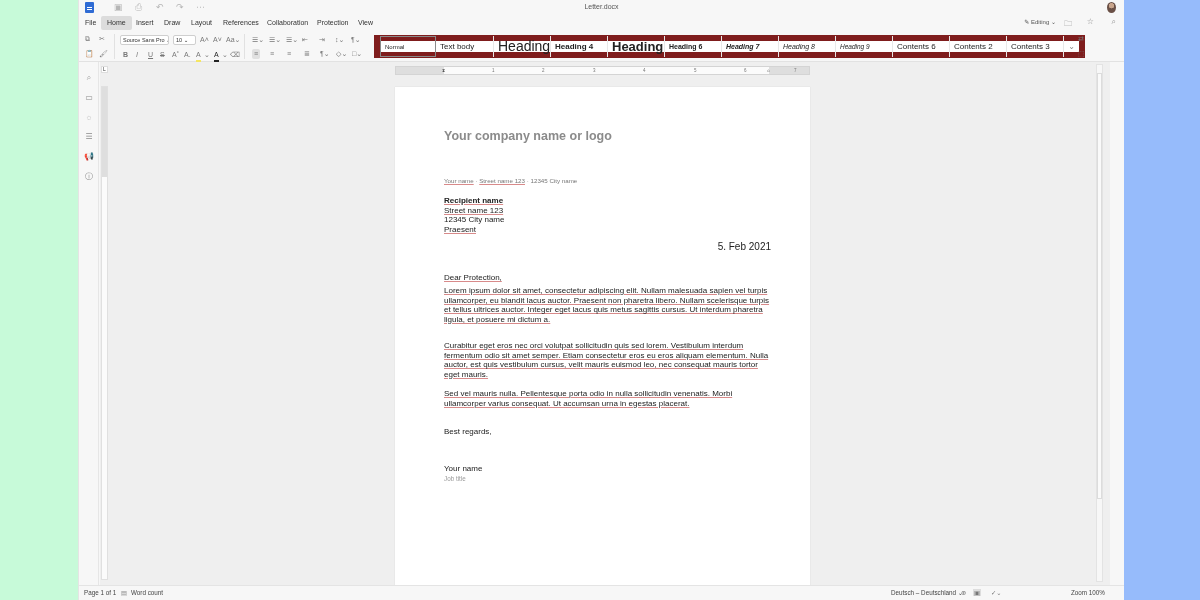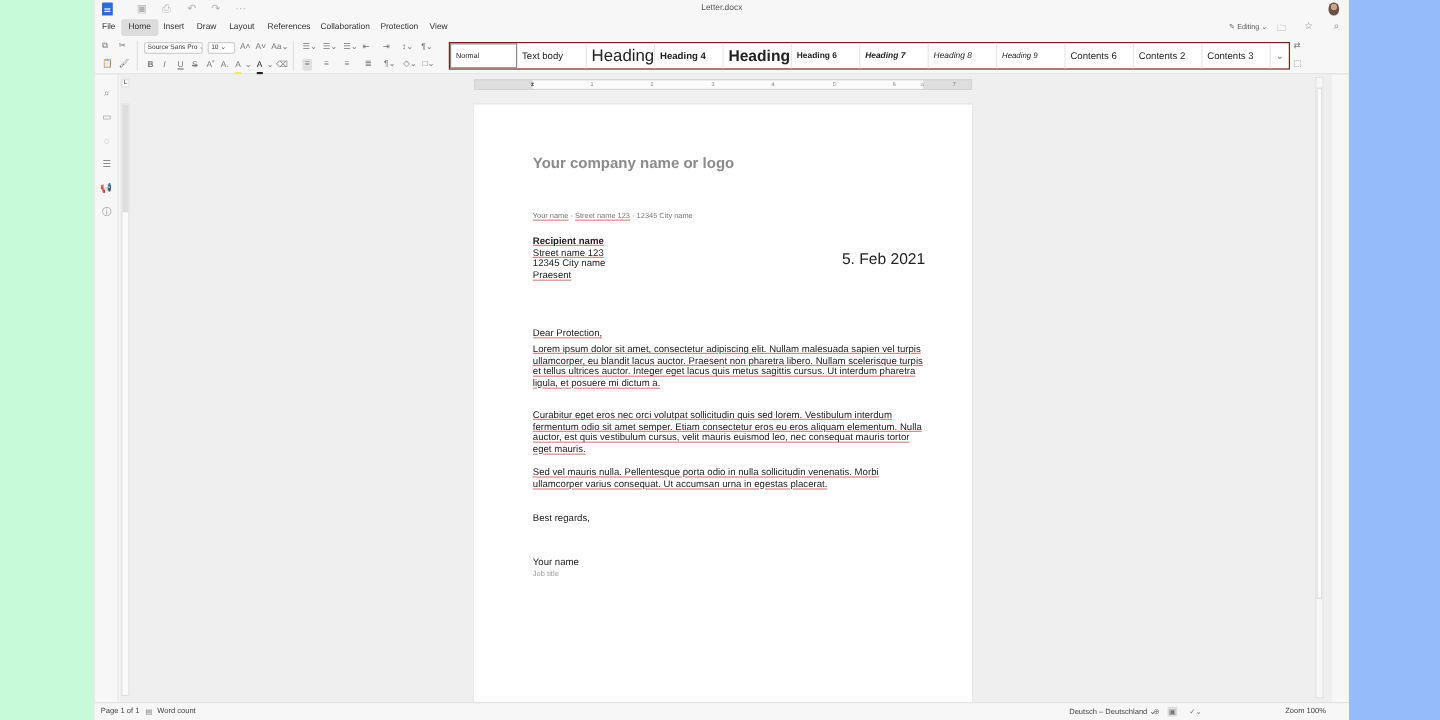--- a/index.html
+++ b/index.html
@@ -29,21 +29,21 @@
   .right-tools { position: absolute; right: 0; top: 15px; height: 16px; }
   .editing { position: absolute; right: 68px; top: 3px; font-size: 6px; color: #555; white-space: nowrap; }
   .rt-icon { position: absolute; top: 2px; font-size: 8px; color: #8a8a8a; }
   
   .toolbar { position: absolute; left: 0; top: 31px; width: 100%; height: 31px; border-bottom: 1px solid #e2e2e2; }
   .tb { position: absolute; font-size: 7px; color: #777; line-height: 10px; }
   .tb-sep { position: absolute; top: 3px; width: 1px; height: 25px; background: #e1e1e1; }
   .font-select { position: absolute; left: 41px; top: 4px; width: 49px; height: 10px; border: 1px solid #cfcfcf; border-radius: 2px; font-size: 5.5px; line-height: 8px; padding-left: 2px; color: #333; background: #fff; white-space: nowrap; overflow: hidden; }
   .size-select { position: absolute; left: 94px; top: 4px; width: 23px; height: 10px; border: 1px solid #cfcfcf; border-radius: 2px; font-size: 5.5px; line-height: 8px; padding-left: 2px; color: #333; background: #fff; }
   .align-active { background: #e0e0e0; border-radius: 2px; }
-  .styles { position: absolute; left: 295px; top: 4px; height: 23px; display: flex; background: #fff; border: 1px solid #7f1d1d; }
+  .styles { position: absolute; left: 295px; top: 4px; height: 23px; display: flex; background: #fff; border: 6px solid #7f1d1d; align-items: center; }
   .style { height: 21px; border-right: 1px solid #e8e8e8; font-size: 8px; color: #222; line-height: 21px; padding-left: 4px; white-space: nowrap; overflow: hidden; }
   .style.sel { border: 1px solid #8a8a8a; }
   .styles-more { width: 15px; height: 21px; text-align: center; line-height: 21px; font-size: 8px; color: #888; }
   
   .sidebar { position: absolute; left: 0; top: 62px; width: 20px; height: 523px; border-right: 1px solid #e6e6e6; }
   .sb-icon { position: absolute; left: 5px; width: 10px; height: 10px; font-size: 8px; line-height: 10px; color: #8c8c8c; text-align: center; }
   
   .docarea { position: absolute; left: 21px; top: 62px; width: 1010px; height: 523px; background: #efefef; }
   .tab-stop { position: absolute; left: 1px; top: 4px; width: 7px; height: 7px; background: #fff; border: 1px solid #ddd; font-size: 5px; line-height: 5px; text-align: center; color: #333; }
   .hruler { position: absolute; left: 295px; top: 4px; width: 415px; height: 9px; background: #dedede; border: 1px solid #d4d4d4; }
@@ -53,21 +53,21 @@
   .vruler-top { position: absolute; left: 0; top: 0; width: 5px; height: 90px; background: #dedede; }
   .page { position: absolute; left: 295px; top: 25px; width: 415px; height: 500px; background: #fff; box-shadow: 0 0 1px #cfcfcf; }
   .vscroll { position: absolute; left: 996px; top: 2px; width: 7px; height: 518px; background: #f7f7f7; border: 1px solid #e3e3e3; }
   .vscroll-thumb { position: absolute; left: 0; top: 8px; width: 5px; height: 426px; background: #fafafa; border: 1px solid #dcdcdc; }
   
   .pc { position: absolute; left: 49px; font-size: 8px; color: #222; line-height: 9.6px; }
   .company { top: 45px; font-size: 12.5px; font-weight: bold; color: #8b8b8b; }
   .sender { top: 89px; font-size: 6.2px; color: #777; }
   .u { text-decoration: underline; text-decoration-color: #d88a8a; }
   .recipient { top: 109px; }
-  .date { position: absolute; right: 39px; top: 121px; font-size: 13px; color: #222; text-align: right; }
+  .date { position: absolute; right: 39px; top: 154px; font-size: 10px; color: #222; text-align: right; }
   .para { width: 330px; }
   .jobtitle { font-size: 6.3px; color: #9a9a9a; }
   
   .statusbar { position: absolute; left: 0; top: 585px; width: 100%; height: 15px; border-top: 1px solid #e4e4e4; background: #f7f7f7; }
   .sbt { position: absolute; top: 3px; font-size: 6.3px; color: #444; white-space: nowrap; }
 </style>
 </head>
 <body>
 
 <div class="bg-left"></div>

